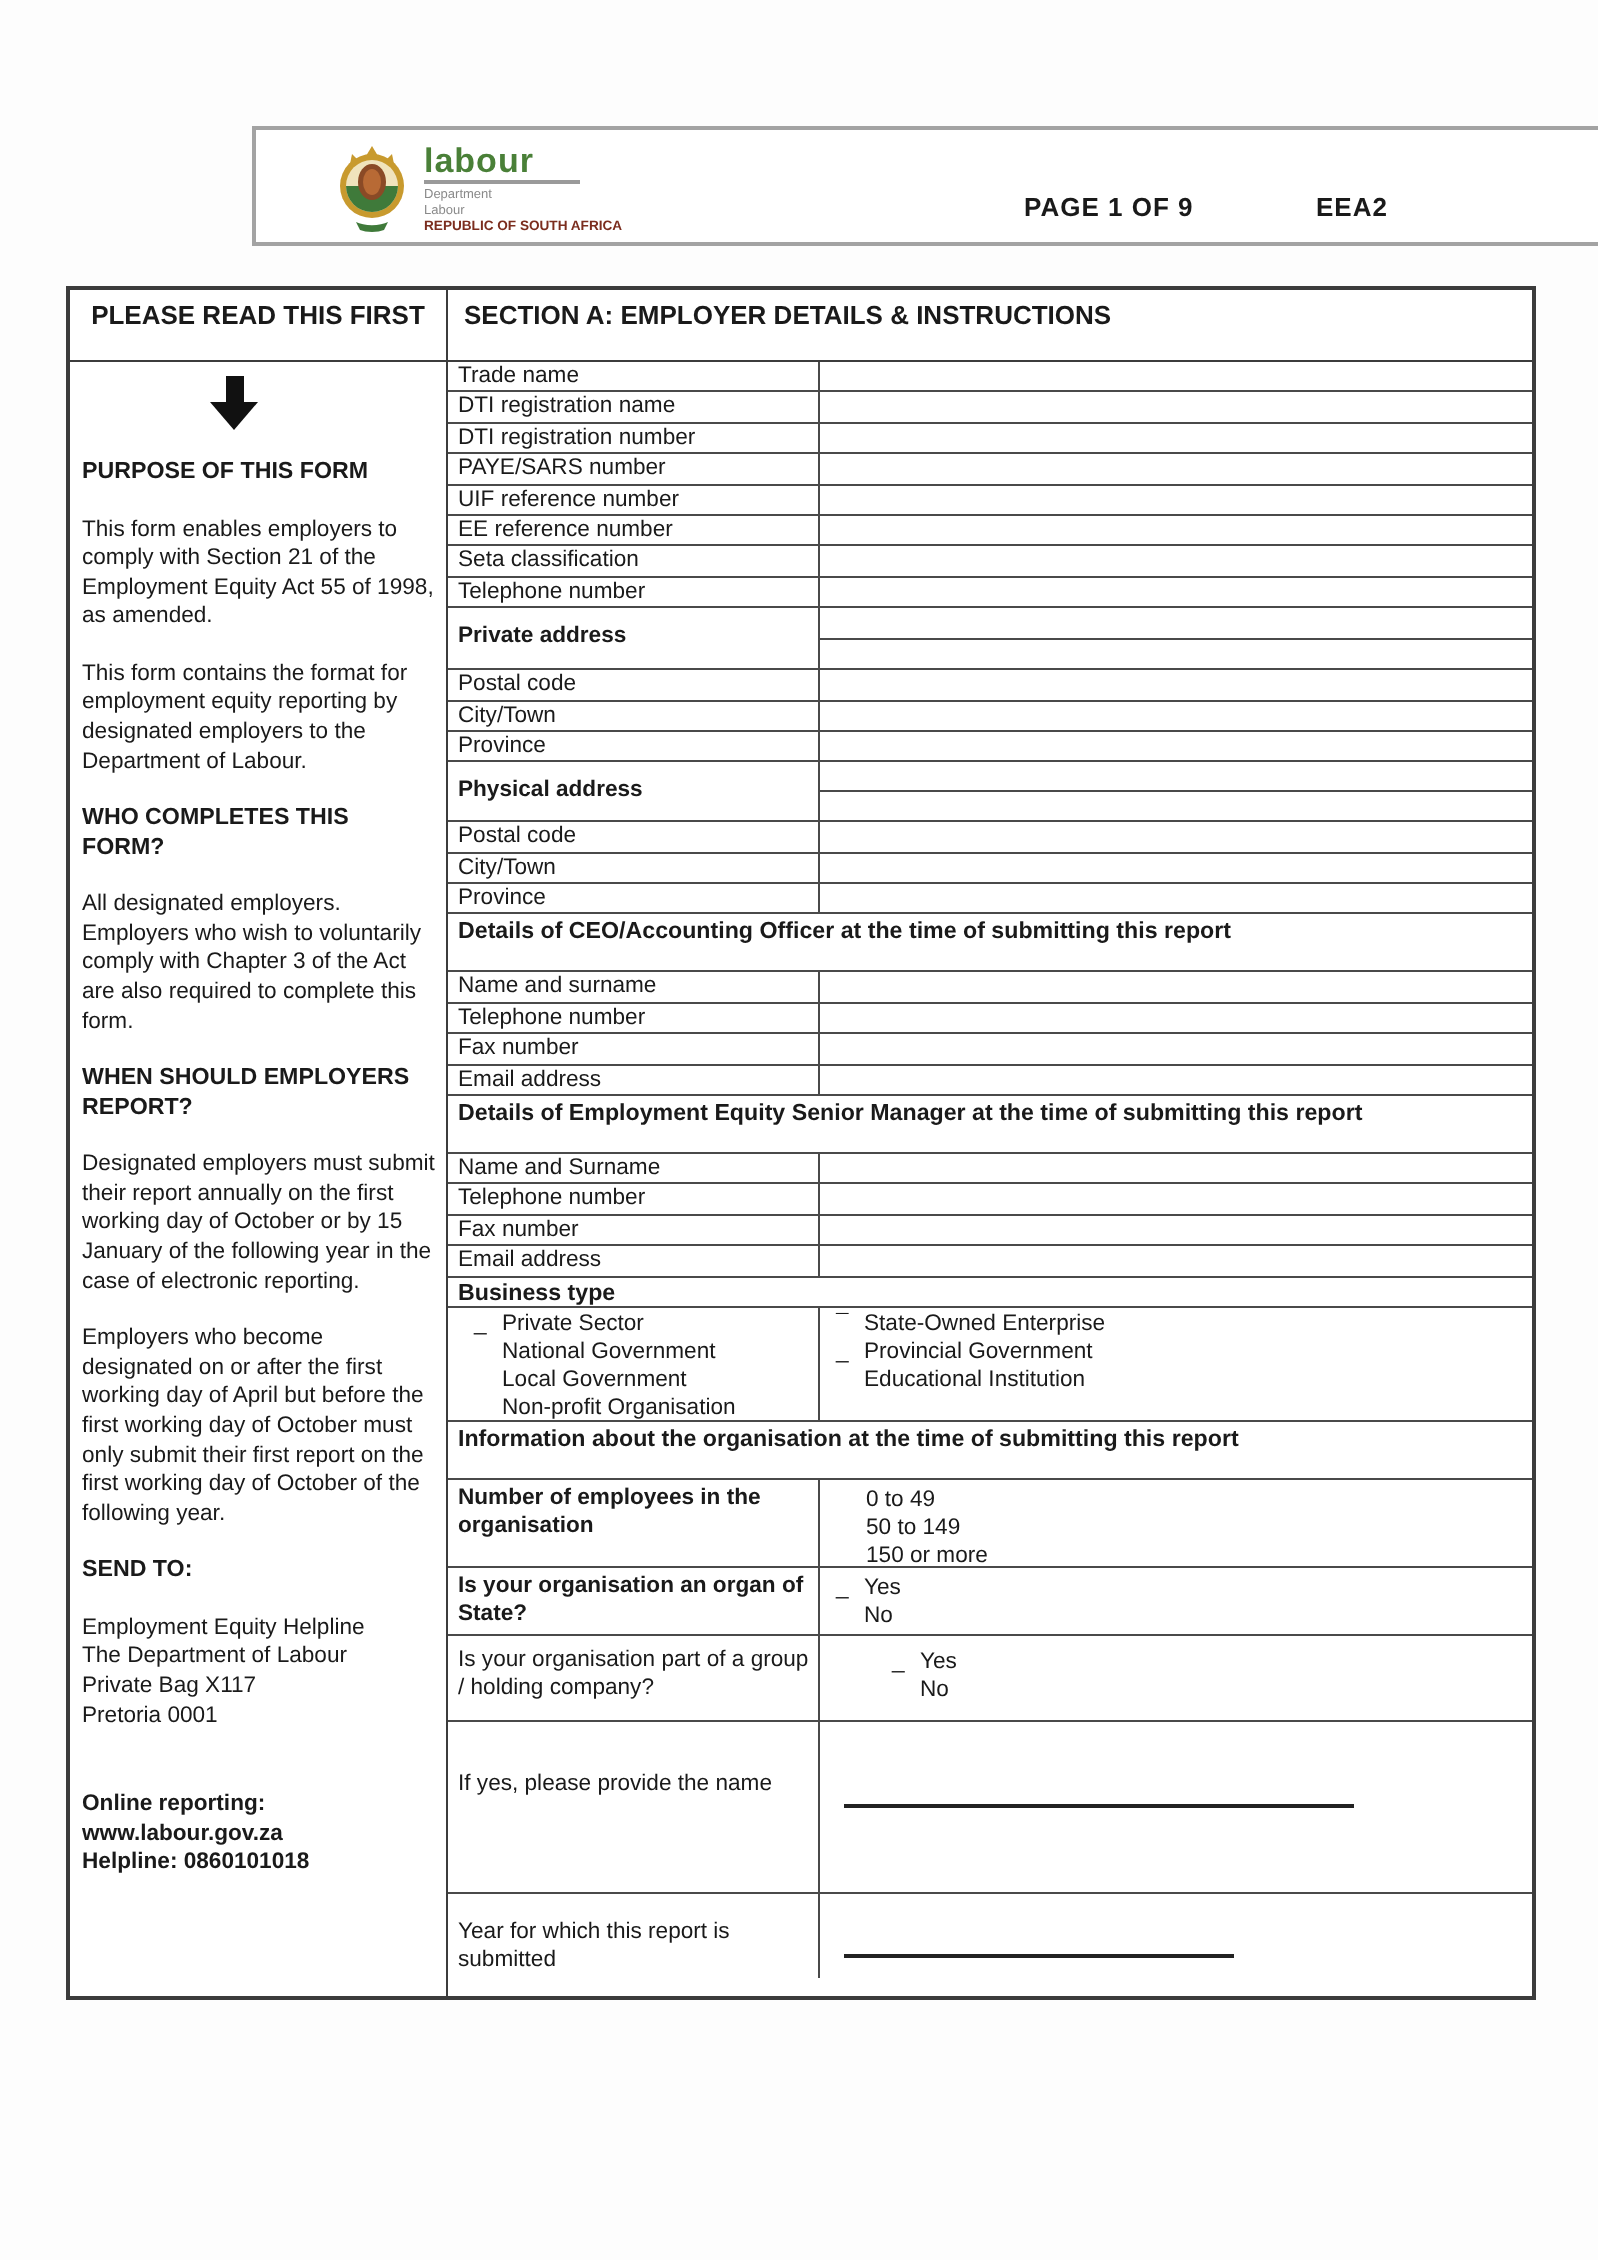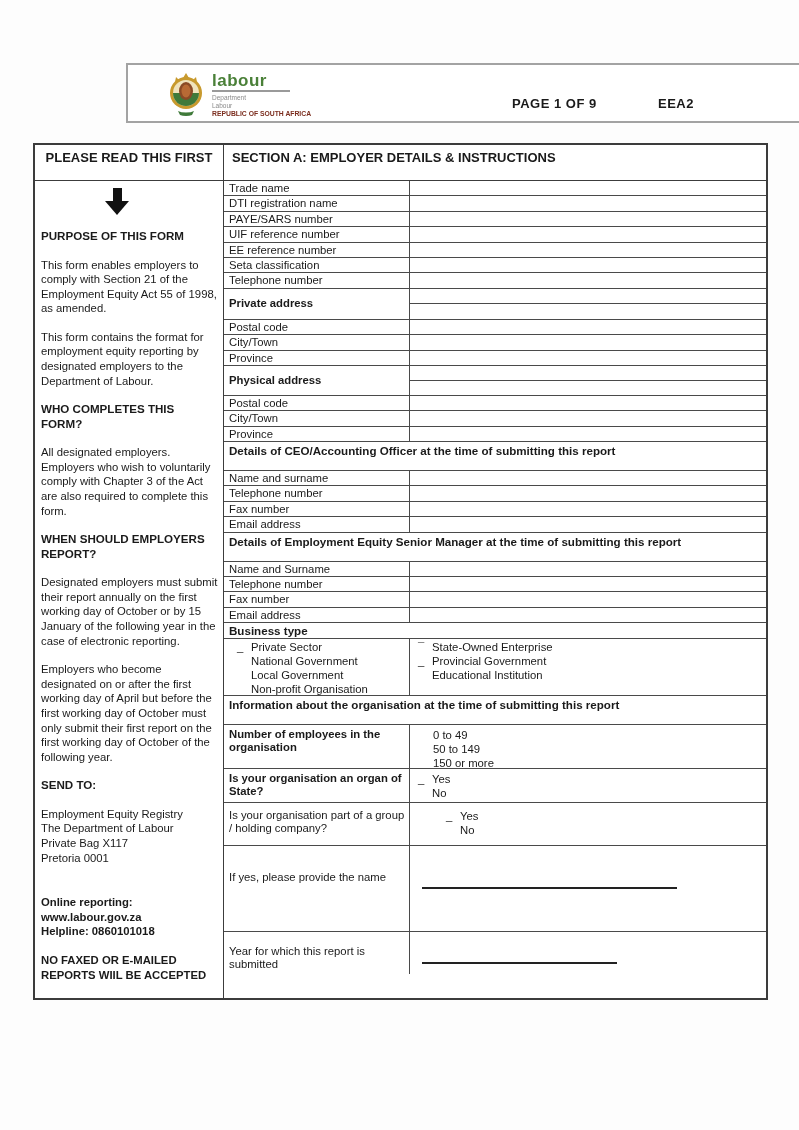--- a/index.html
+++ b/index.html
@@ -113,40 +113,43 @@
       <h3>PURPOSE OF THIS FORM</h3>
       <p>This form enables employers to comply with Section 21 of the Employment Equity Act 55 of 1998, as amended.</p>
       <p>This form contains the format for employment equity reporting by designated employers to the Department of Labour.</p>
       <h3>WHO COMPLETES THIS FORM?</h3>
       <p>All designated employers. Employers who wish to voluntarily comply with Chapter 3 of the Act are also required to complete this form.</p>
       <h3>WHEN SHOULD EMPLOYERS REPORT?</h3>
       <p>Designated employers must submit their report annually on the first working day of October or by 15 January of the following year in the case of electronic reporting.</p>
       <p>Employers who become designated on or after the first working day of April but before the first working day of October must only submit their first report on the first working day of October of the following year.</p>
       <h3>SEND TO:</h3>
       <div class="addr-group">
-        <div class="addr-line">Employment Equity Registry</div>
+        <div class="addr-line">Employment Equity Helpline</div>
         <div class="addr-line">The Department of Labour</div>
         <div class="addr-line">Private Bag X117</div>
         <div class="addr-line">Pretoria 0001</div>
       </div>
       <div class="bold-block" style="margin-top:30px;">
         <div>Online reporting:</div>
         <div>www.labour.gov.za</div>
         <div>Helpline: 0860101018</div>
       </div>
-      <div class="bold-block">NO FAXED OR E-MAILED REPORTS WIIL BE ACCEPTED</div>
     </div>
 
     <div class="right-col">
       <div class="frow h15">
           <div class="flabel">Trade name</div>
           <div class="fvalue"></div>
         </div>
       <div class="frow h15">
           <div class="flabel">DTI registration name</div>
+          <div class="fvalue"></div>
+        </div>
+      <div class="frow h15">
+          <div class="flabel">DTI registration number</div>
           <div class="fvalue"></div>
         </div>
       <div class="frow h15">
           <div class="flabel">PAYE/SARS number</div>
           <div class="fvalue"></div>
         </div>
       <div class="frow h15">
           <div class="flabel">UIF reference number</div>
           <div class="fvalue"></div>
         </div>

